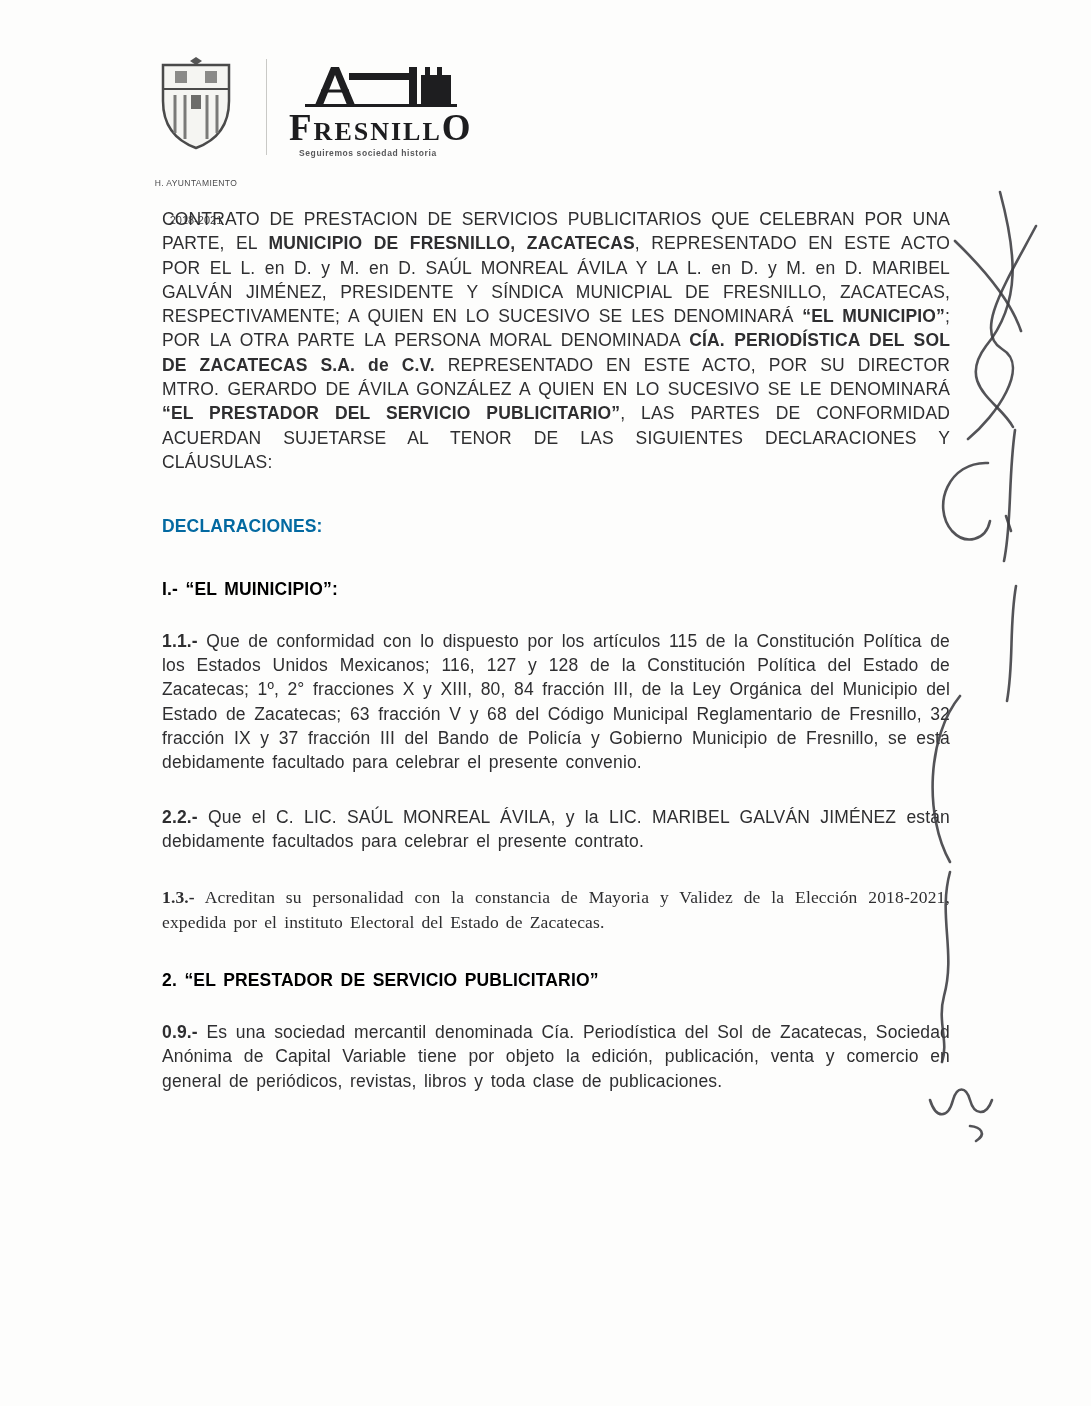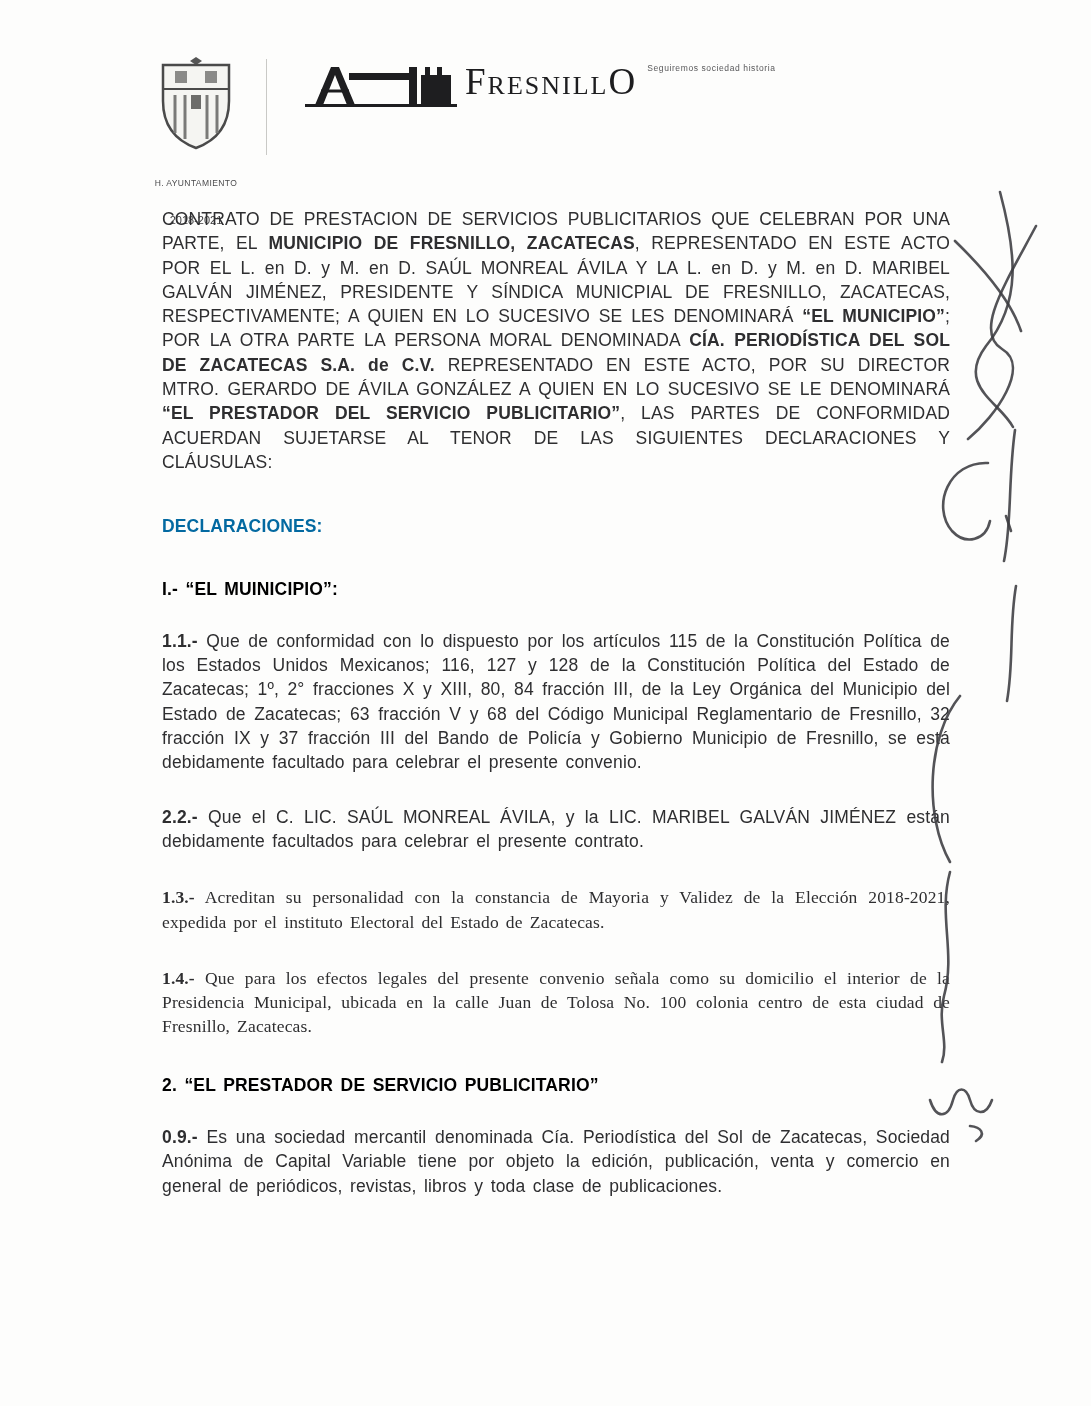--- a/index.html
+++ b/index.html
@@ -22,21 +22,21 @@
     left: 148px;
     display: flex;
     align-items: flex-start;
     gap: 22px;
   }
   .crest { display: flex; flex-direction: column; align-items: center; width: 96px; gap: 25px; }
   .crest svg { display: block; }
   .crest-caption { font-size: 8.5px; letter-spacing: 0.4px; color: #4a4a4c; margin-top: 2px; }
   .crest-years { font-size: 11px; color: #3c3c3e; margin-top: 1px; }
   .header-divider { width: 1px; height: 96px; background: #c9c9c6; margin-top: 4px; }
-  .brand { display: flex; align-items: flex-start; padding-top: 6px; }
+  .brand { display: flex; flex-direction: column; align-items: flex-start; padding-top: 6px; font-weight: bold; }
   .brand svg { display: block; margin-left: 8px; }
   .brand-word {
     font-family: "Liberation Serif", serif;
     color: #1d1d1f;
     line-height: 1;
     margin-top: 2px;
     letter-spacing: 2px;
     white-space: nowrap;
   }
   .brand-word .big { font-size: 37px; }
@@ -146,21 +146,20 @@
     <h2 class="h-center">DECLARACIONES:</h2>
 
     <h3 class="h-section">I.- “EL MUINICIPIO”:</h3>
 
     <p class="mt-28"><span class="seg-b">1.1.-</span><span> Que de conformidad con lo dispuesto por los artículos 115 de la Constitución Política de los Estados Unidos Mexicanos; 116, 127 y 128 de la Constitución Política del Estado de Zacatecas; 1º, 2° fracciones X y XIII, 80, 84 fracción III, de la Ley Orgánica del Municipio del Estado de Zacatecas; 63 fracción V y 68 del Código Municipal Reglamentario de Fresnillo, 32 fracción IX y 37 fracción III del Bando de Policía y Gobierno Municipio de Fresnillo, se está debidamente facultado para celebrar el presente convenio.</span></p>
 
     <p class="mt-30"><span class="seg-b">2.2.-</span><span> Que el C. LIC. SAÚL MONREAL ÁVILA, y la LIC. MARIBEL GALVÁN JIMÉNEZ están debidamente facultados para celebrar el presente contrato.</span></p>
 
     <p class="mt-32"><span class="seg-b">1.3.-</span><span> Acreditan su personalidad con la constancia de Mayoria y Validez de la Elección 2018-2021, expedida por el instituto Electoral del Estado de Zacatecas.</span></p>
 
-    <p class="mt-32"><span class="seg-b">1.4.-</span><span> Que para los efectos legales del presente convenio señala como su domicilio el interior de la Presidencia Municipal, ubicada en la calle Juan de Tolosa No. 100 colonia centro de esta ciudad de Fresnillo, Zacatecas.</span></p>
 
     <h3 class="h-section mt-34">2. “EL PRESTADOR DE SERVICIO PUBLICITARIO”</h3>
 
     <p class="mt-28"><span class="seg-b">0.9.-</span><span> Es una sociedad mercantil denominada Cía. Periodística del Sol de Zacatecas, Sociedad Anónima de Capital Variable tiene por objeto la edición, publicación, venta y comercio en general de periódicos, revistas, libros y toda clase de publicaciones.</span></p>
 
   </div>
 
   <svg class="ink-overlay" viewBox="0 0 1091 1406" aria-hidden="true">
 
     <path d="M 1000 192 C 1016 252 1022 302 986 346 C 956 386 1000 402 1013 427"></path>

